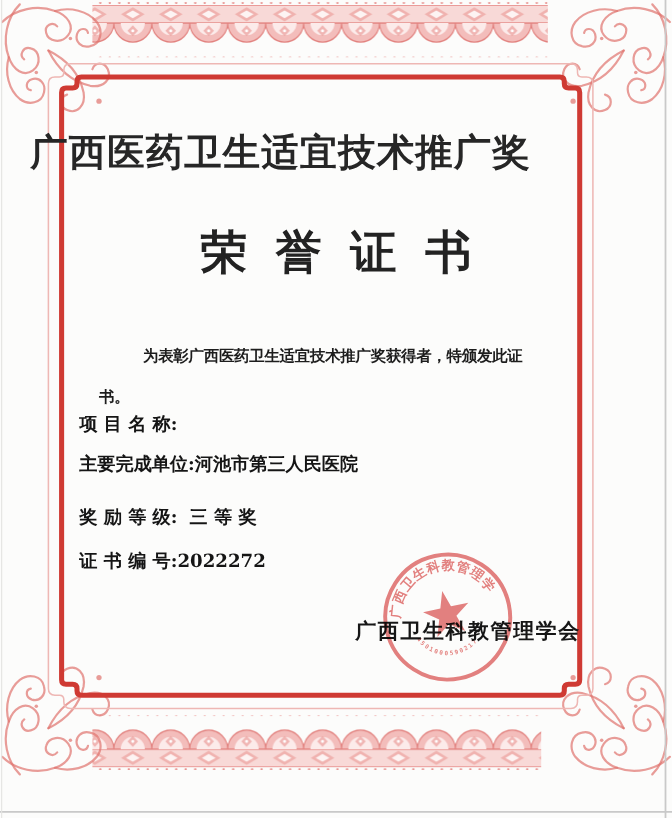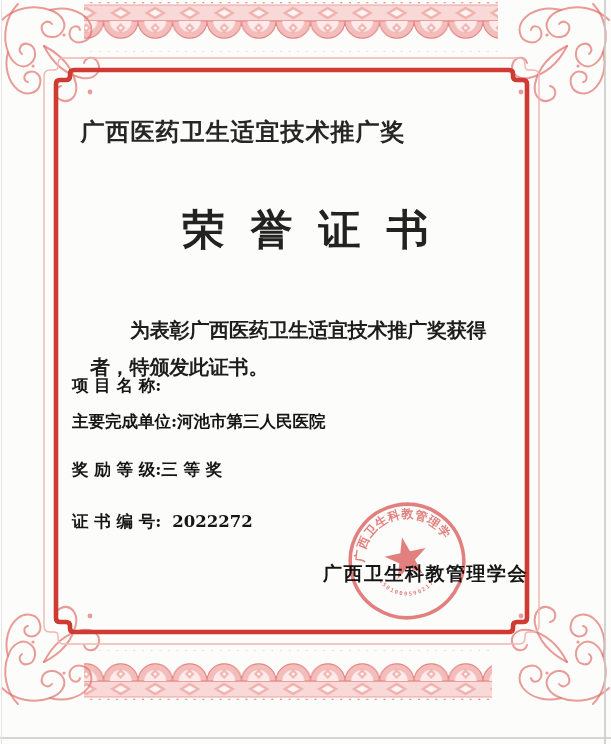--- a/index.html
+++ b/index.html
@@ -24,35 +24,35 @@
   .lace-scallop-inner{fill:#fcebea;stroke:none;}
   .lace-flower{fill:var(--lace);opacity:.6;}
   .lace-flower-dot{fill:#ffffff;}
   .frame-thin{fill:none;stroke:var(--frameThin);stroke-width:1.4;}
   .frame-thick{fill:none;stroke:var(--frameRed);stroke-width:4.6;stroke-linejoin:round;}
   .scan-line{stroke:var(--scanEdge);stroke-width:1.6;}
   .scan-line-soft{stroke:#e4e4e2;stroke-width:1;}
 
   .content{position:absolute;inset:0;z-index:1;color:var(--ink);}
   .title{position:absolute;top:116px;left:0;width:486px;text-align:center;
-    font-size:24px;font-weight:bold;letter-spacing:1px;color:#262626;}
+    font-size:34px;font-weight:bold;letter-spacing:1px;color:#262626;padding-left:12px;}
   .subtitle{position:absolute;top:202px;left:26px;width:585px;text-align:center;
     font-size:42px;font-weight:bold;letter-spacing:26px;color:#222;}
   .citation{position:absolute;left:90px;top:292px;width:408px;
-    font-size:20px;font-weight:bold;line-height:37px;text-indent:40px;
+    font-size:14px;font-weight:bold;line-height:37px;text-indent:40px;
     letter-spacing:-0.2px;color:#1d1d1d;}
   .fields{position:absolute;left:72px;top:371px;width:440px;
     font-size:16.5px;font-weight:bold;line-height:30px;color:#151515;}
   .field{display:flex;align-items:flex-start;}
   .field .label{white-space:pre;flex:none;}
   .field .value{}
   .field-project .value{width:342px;}
   .f2{margin-top:6px;text-align:center;}
-  .f3{margin-top:18px;}
-  .f4{margin-top:22px;gap:11px;}
+  .f3{margin-top:18px;gap:11px;}
+  .f4{margin-top:10px;}
   .issuer{position:absolute;left:323px;top:561px;font-size:19px;font-weight:bold;
     letter-spacing:1.5px;color:#161616;z-index:1;}
   .seal{position:absolute;left:345px;top:499px;width:124px;height:124px;z-index:2;
     mix-blend-mode:multiply;opacity:.88;transform:rotate(-12deg);}
   .seal-ring{fill:none;stroke:var(--seal);stroke-width:3.4;}
   .seal-star{fill:var(--seal);}
   .seal-text{fill:var(--seal);font-size:11.5px;font-weight:bold;letter-spacing:.6px;
     font-family:"DejaVu Serif","Liberation Serif",serif;}
   .seal-code{fill:var(--seal);font-size:5.2px;font-weight:bold;letter-spacing:1.6px;
     font-family:"DejaVu Sans Mono","Liberation Mono",monospace;}

